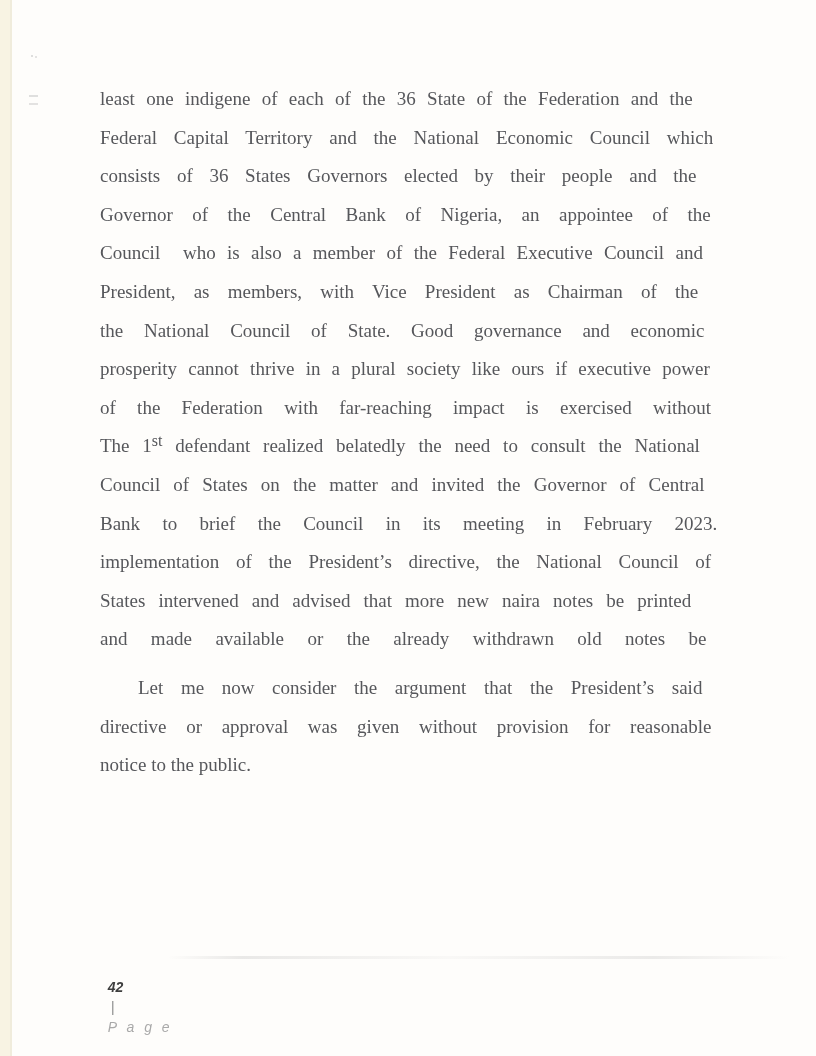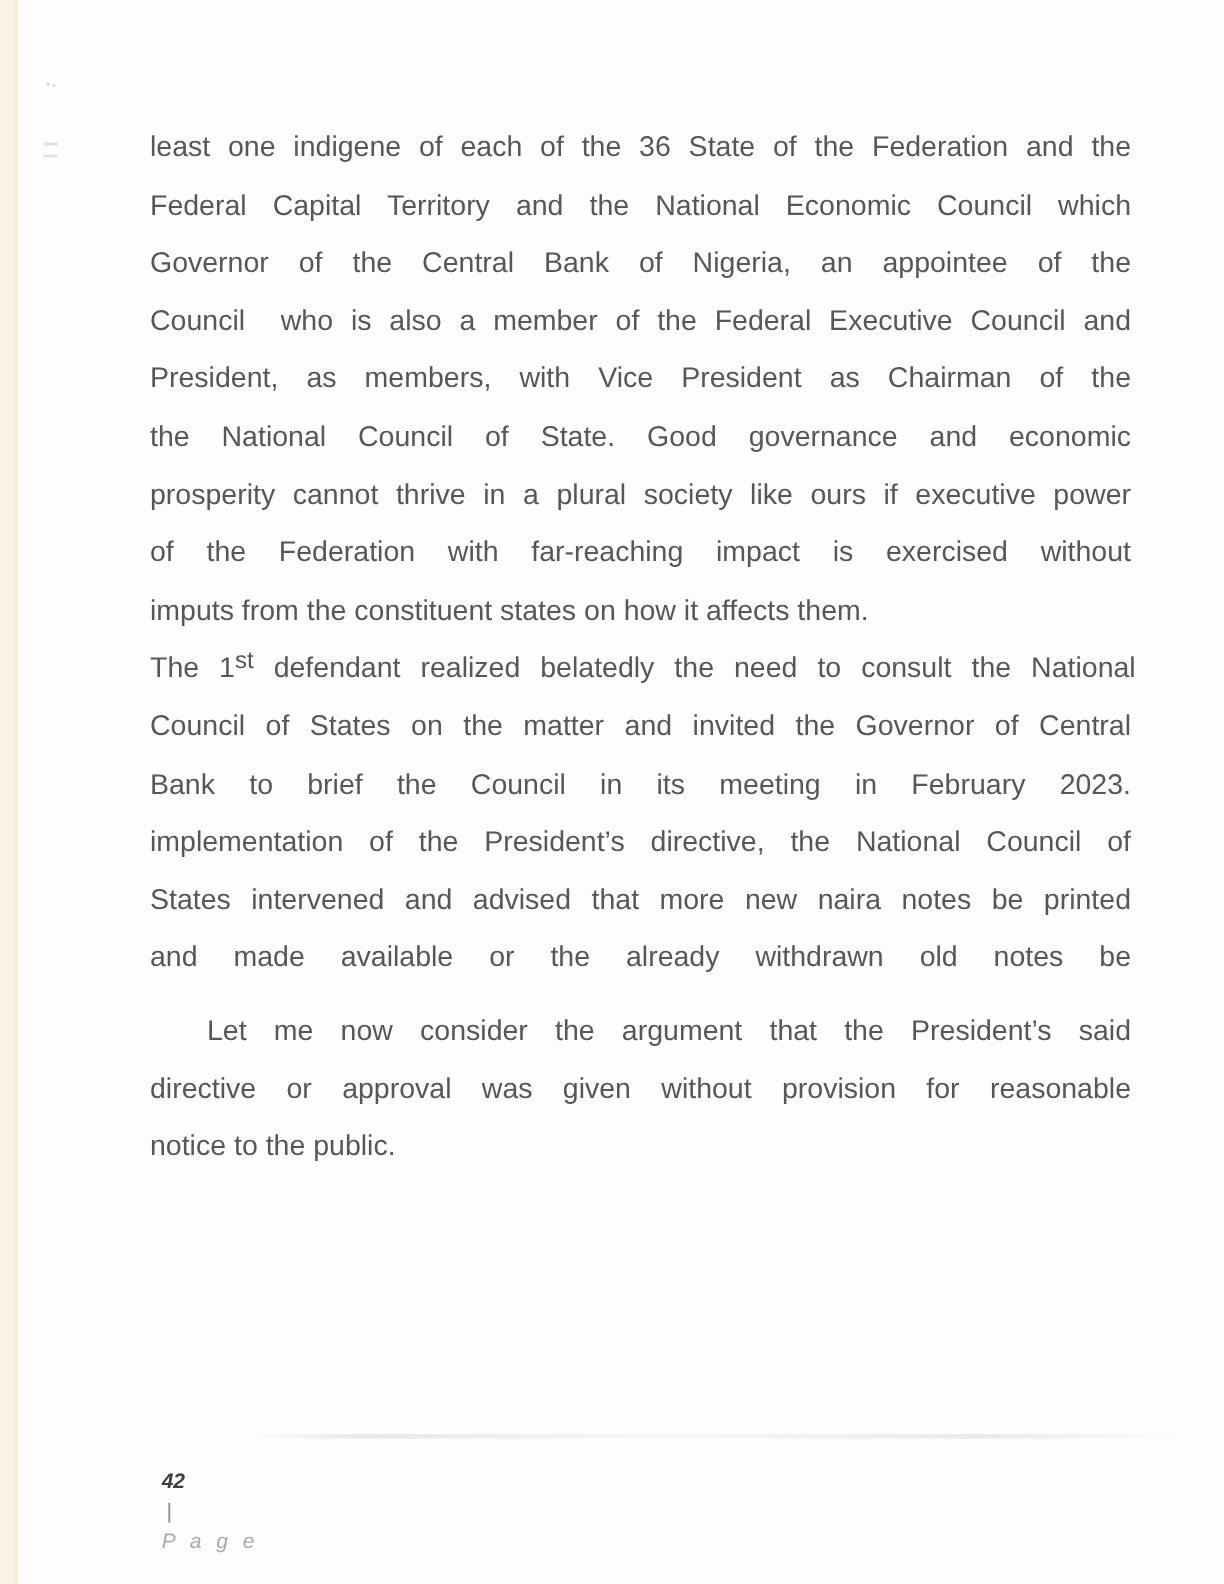--- a/index.html
+++ b/index.html
@@ -15,20 +15,21 @@
     background: var(--edge-strip, #f8f3e3);
   }
   .edge-line {
     position:absolute; left:10px; top:0; width:2px; height:1056px;
     background:#f0ecdc;
   }
   .textblock {
     position:absolute; left:100px; top:80px; width:654px;
     color: var(--body-text, #56575b);
     font-size:19px;
+    font-family:Liberation Serif, serif;
   }
   .line {
     height:38.6px; line-height:38.6px;
     white-space:pre;
   }
   .line.indent { padding-left:38px;margin-top:10px; }
   .line sup {
     font-size:16px; line-height:0; letter-spacing:0;
     vertical-align:6px; word-spacing:normal;
   }
@@ -77,27 +78,27 @@
 
 <div class="edge-strip"></div>
 <div class="edge-line"></div>
 
 <div class="speck-v"></div>
 <div class="speck-eq"></div>
 
 <div class="textblock">
     <div class="line justify"><span class="line-inner" style="word-spacing: 6.59135px;"><span>least one indigene of each of the 36 State of the Federation and the</span></span></div>
     <div class="line justify"><span class="line-inner" style="word-spacing: 12.0918px;"><span>Federal Capital Territory and the National Economic Council which</span></span></div>
+    <div class="line justify"><span class="line-inner" style="word-spacing: 11.9563px;"><span>consists of 36 States Governors elected by their people and the</span></span></div>
     <div class="line justify"><span class="line-inner" style="word-spacing: 14.7016px;"><span>Governor of the Central Bank of Nigeria, an appointee of the</span></span></div>
     <div class="line justify"><span class="line-inner" style="word-spacing: 6.6237px;"><span>Council  who is also a member of the Federal Executive Council and</span></span></div>
     <div class="line justify"><span class="line-inner" style="word-spacing: 13.4497px;"><span>President, as members, with Vice President as Chairman of the</span></span></div>
     <div class="line justify"><span class="line-inner" style="word-spacing: 16px;"><span>the National Council of State. Good governance and economic</span></span></div>
     <div class="line justify"><span class="line-inner" style="word-spacing: 6.45881px;"><span>prosperity cannot thrive in a plural society like ours if executive power</span></span></div>
     <div class="line justify"><span class="line-inner" style="word-spacing: 16.5371px;"><span>of the Federation with far-reaching impact is exercised without</span></span></div>
-    <div class="line"><span class="line-inner"><span>imputs from the constituent states on how it affects them.</span></span></div>
     <div class="line justify"><span class="line-inner" style="word-spacing: 8.05781px;"><span>The 1</span><sup>st</sup><span> defendant realized belatedly the need to consult the National</span></span></div>
     <div class="line justify"><span class="line-inner" style="word-spacing: 8.375px;"><span>Council of States on the matter and invited the Governor of Central</span></span></div>
     <div class="line justify"><span class="line-inner" style="word-spacing: 17.5562px;"><span>Bank to brief the Council in its meeting in February 2023.</span></span></div>
     <div class="line justify"><span class="line-inner" style="word-spacing: 11.957px;"><span>implementation of the President’s directive, the National Council of</span></span></div>
     <div class="line justify"><span class="line-inner" style="word-spacing: 8.3625px;"><span>States intervened and advised that more new naira notes be printed</span></span></div>
     <div class="line justify"><span class="line-inner" style="word-spacing: 18.6806px;"><span>and made available or the already withdrawn old notes be</span></span></div>
     <div class="line justify indent"><span class="line-inner" style="word-spacing: 12.8576px;"><span>Let me now consider the argument that the President’s said</span></span></div>
     <div class="line justify"><span class="line-inner" style="word-spacing: 14.9492px;"><span>directive or approval was given without provision for reasonable</span></span></div>
     <div class="line"><span class="line-inner"><span>notice to the public.</span></span></div>
   </div>

